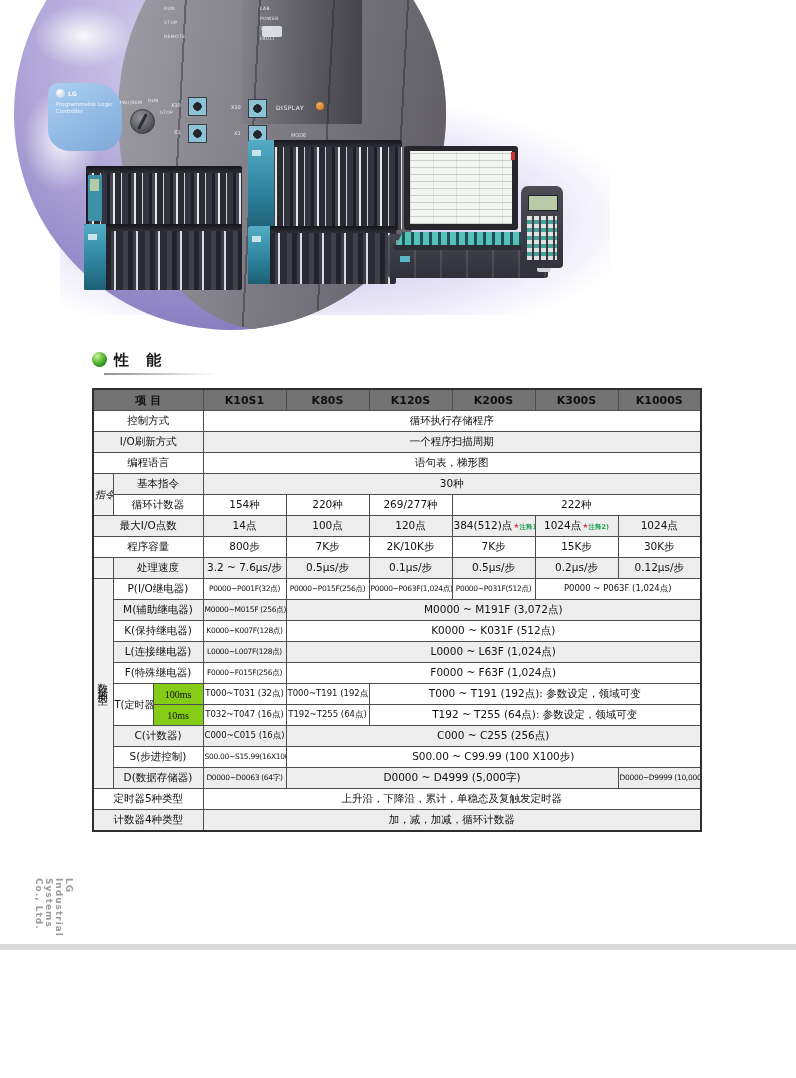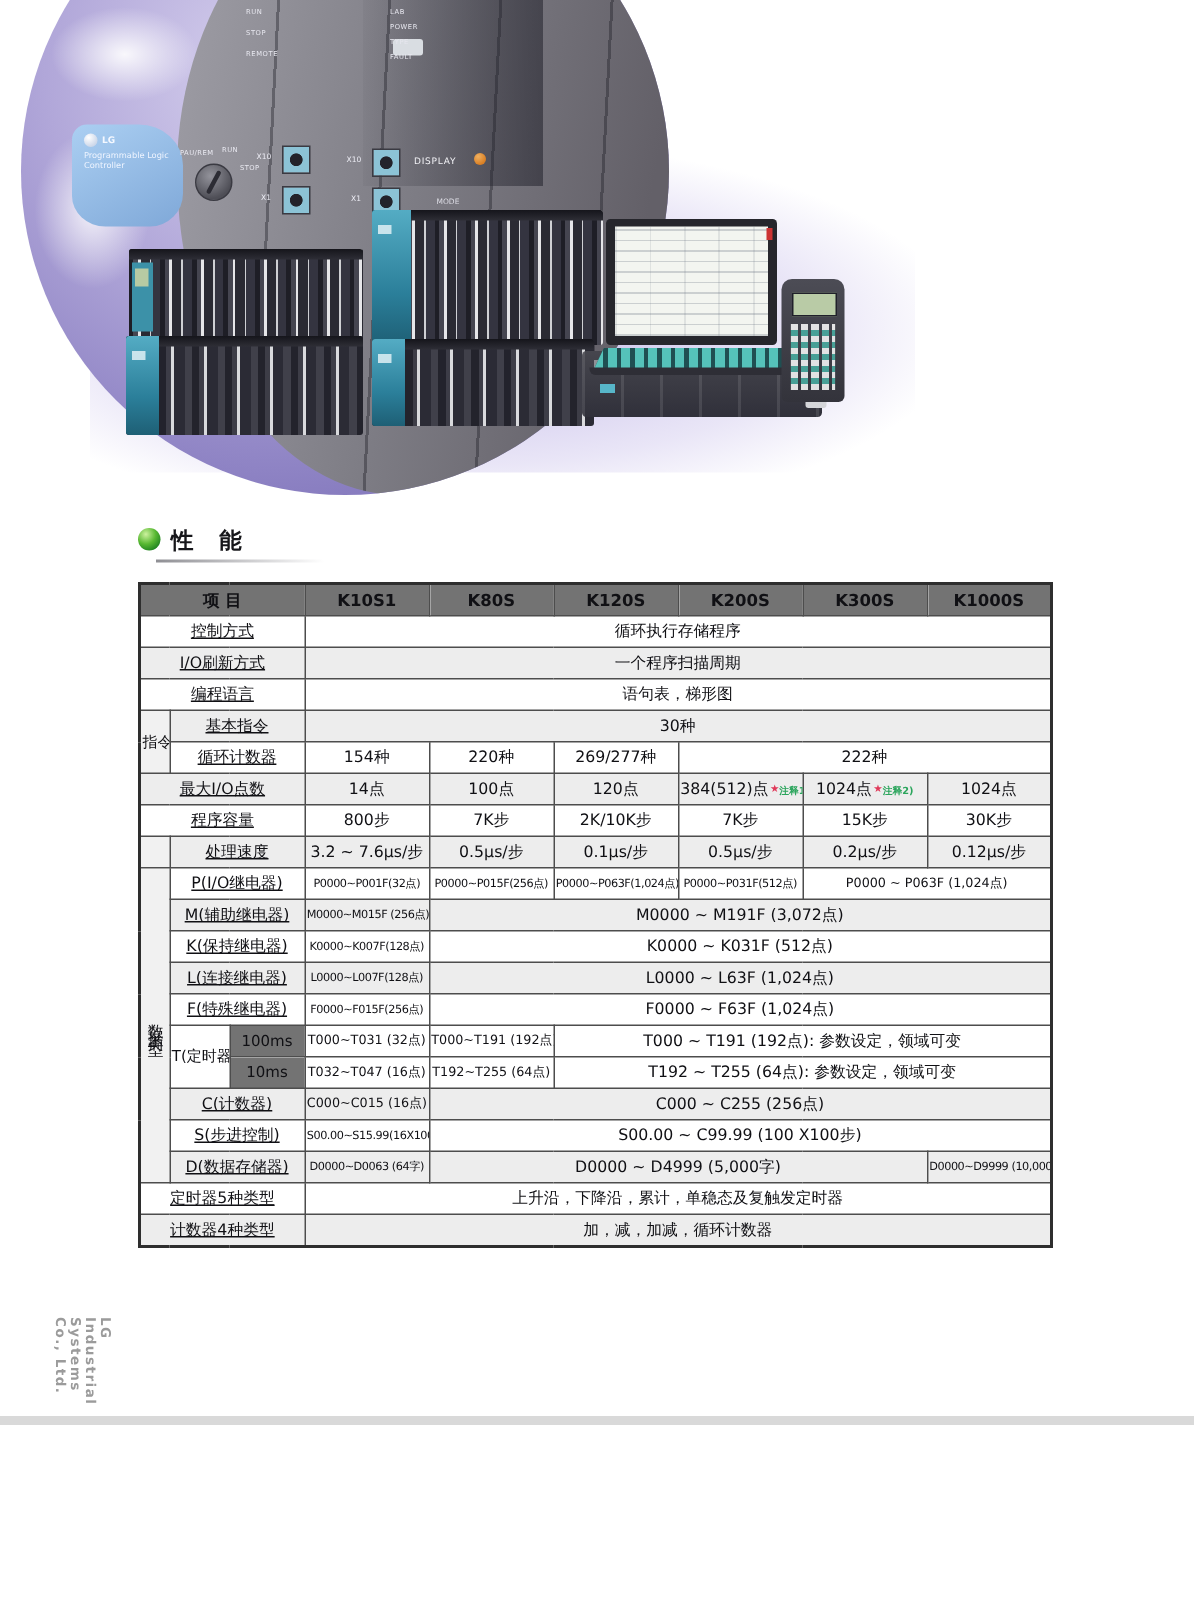--- a/index.html
+++ b/index.html
@@ -91,26 +91,26 @@
   .perf-underline{position:absolute;left:104px;top:373px;width:112px;height:2px;
         background:linear-gradient(90deg,#8f8f94,rgba(150,150,155,0));}
 
   
   table.spec{position:absolute;left:92px;top:388px;width:608px;border-collapse:collapse;table-layout:fixed;
         border:2px solid #2e2e2e;font-size:10.5px;color:#101014;}
   table.spec td{border:1px solid #4d4d4d;height:20px;text-align:center;vertical-align:middle;
         padding:0 1px;overflow:hidden;white-space:nowrap;}
   tr.hdr td{background:#737373;font-weight:bold;font-size:11px;}
   tr.g td{background:#ededed;}
-  td.grp{background:#f1f1f1 !important;font-size:10px;}
+  td.grp{background:#f1f1f1 !important;font-size:10px;font-style:italic;}
   td.vgrp{background:#f1f1f1 !important;}
   .vtxt{writing-mode:vertical-lr;text-orientation:upright;font-size:10.5px;letter-spacing:4px;}
-  td.lab{font-size:10.5px;text-decoration:underline;}
+  td.lab{font-size:10.5px;}
   td.tlab{white-space:normal;font-size:10px;line-height:10px;background:#fff;}
-  td.ms{font-size:10px;background:#737373;}
+  td.ms{font-size:10px;background:#84cc16;font-family:Liberation Serif, serif;}
   .xs{font-size:7.5px;letter-spacing:-.3px;}
   .s9{font-size:8.5px;}
   .star{color:#e03a5a;font-size:7px;font-weight:bold;vertical-align:1px;padding-left:1px;}
   .note{color:#2ba55c;font-size:6.5px;font-weight:bold;}
 
   
   .footnotes{position:absolute;left:88px;top:845px;font-size:10px;line-height:13.5px;color:#2ba55c;}
   .footnotes .star{font-size:8px;vertical-align:0;padding-right:2px;}
 
   

